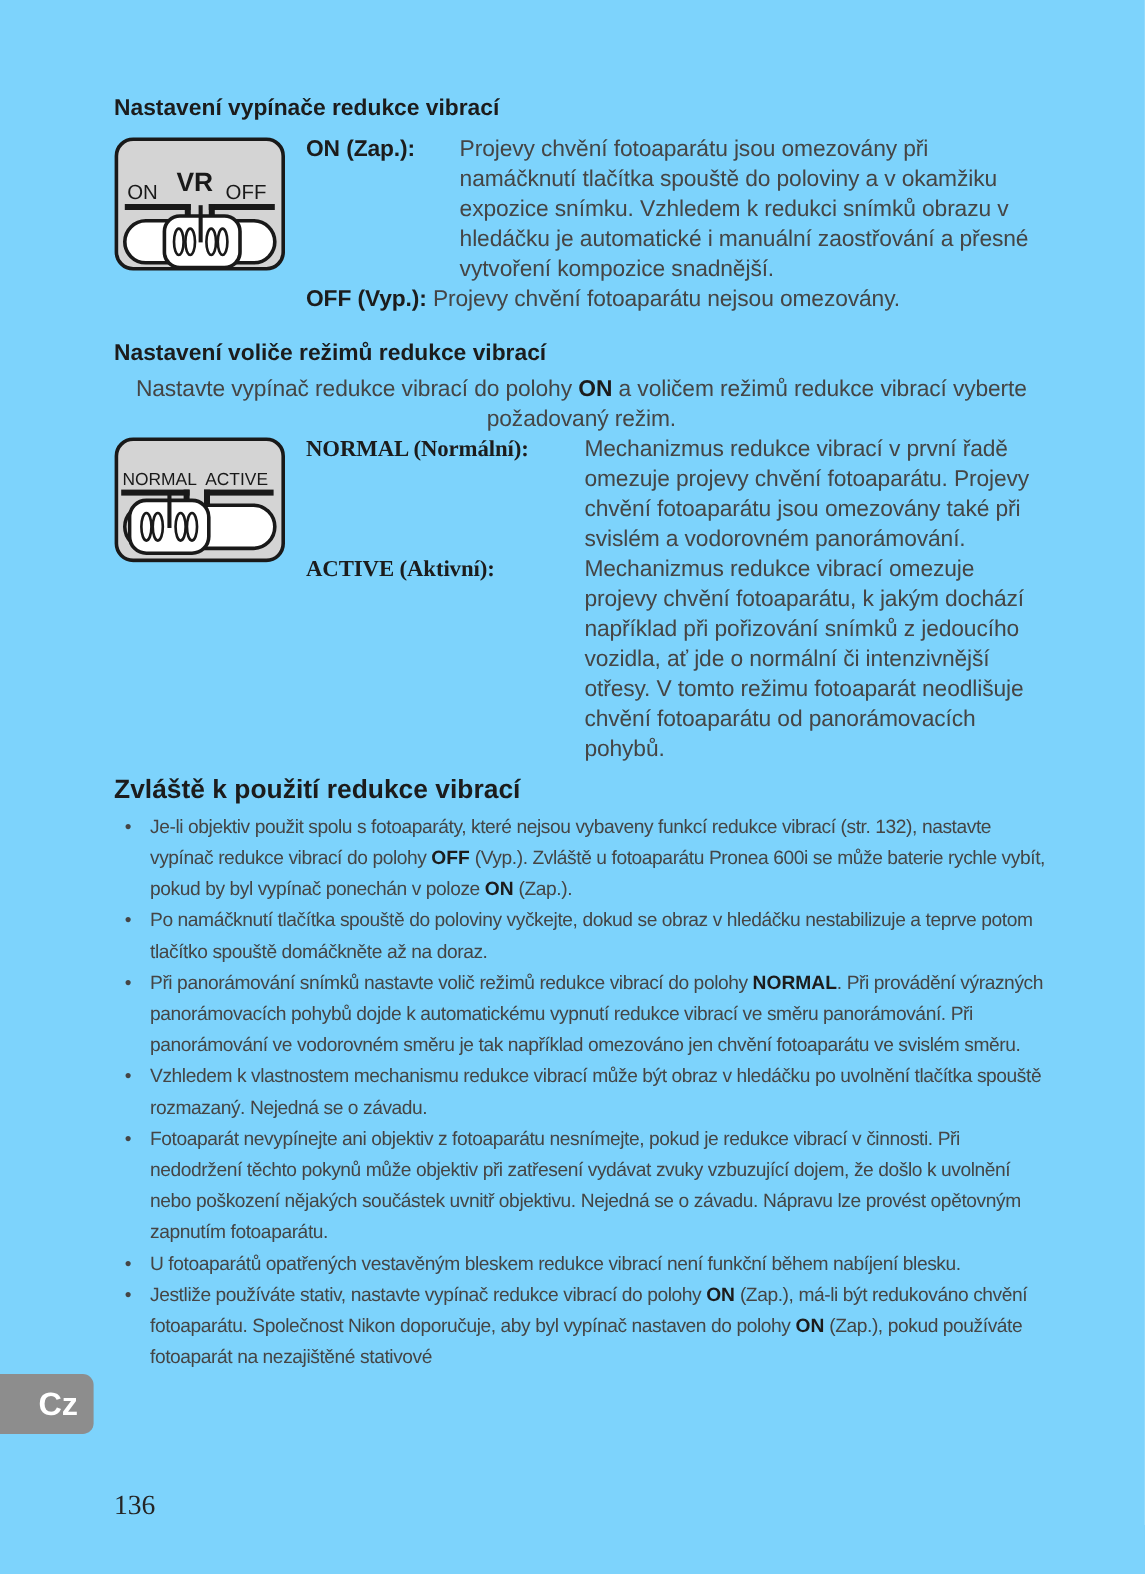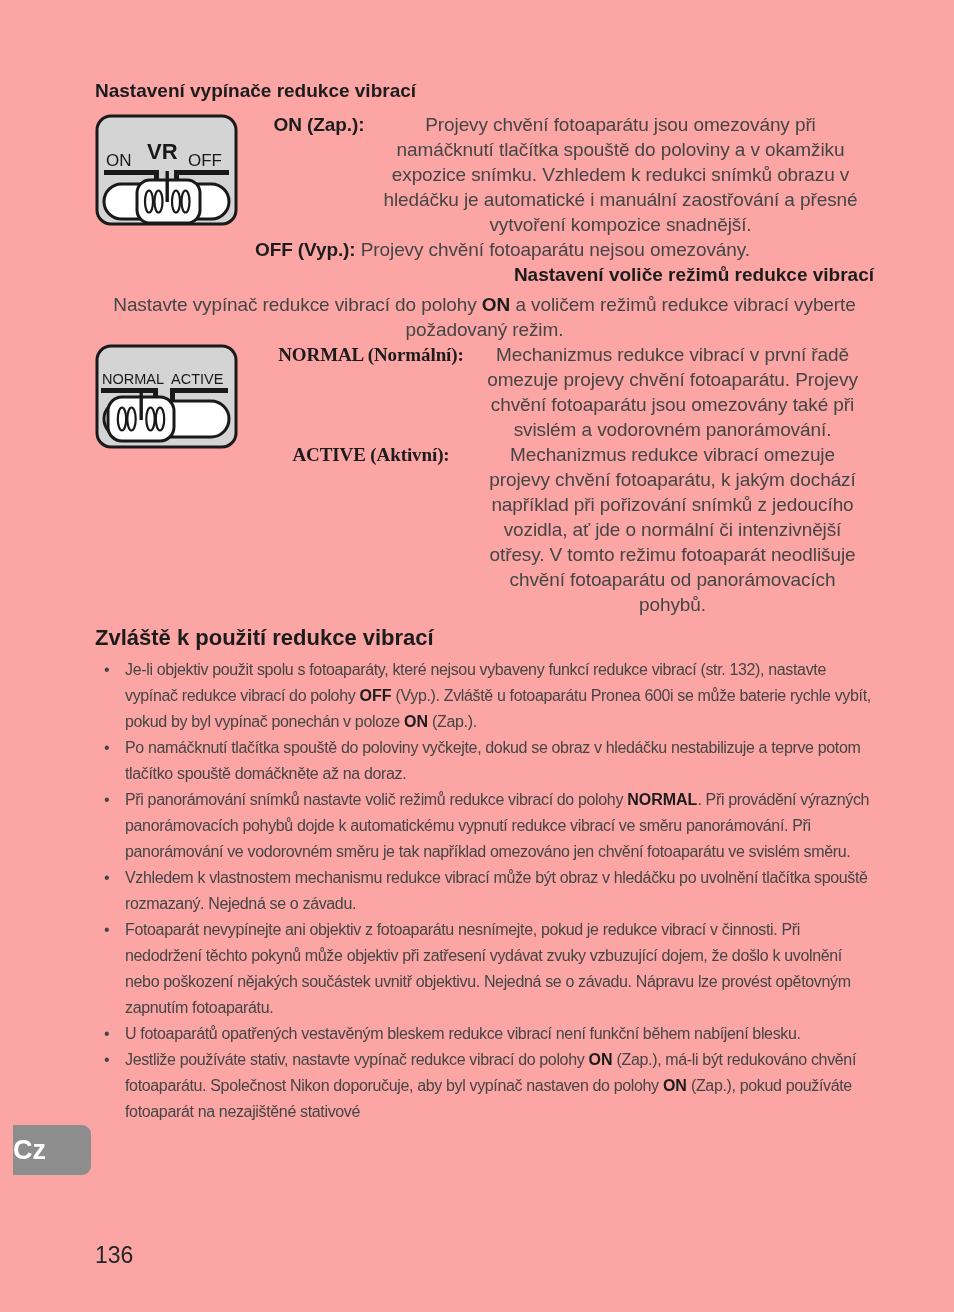--- a/index.html
+++ b/index.html
@@ -1,64 +1,64 @@
 <!DOCTYPE html>
 <html lang="cs"><head>
 <meta charset="utf-8">
 <style>
   * { margin:0; padding:0; box-sizing:border-box; }
   body { background:#ffffff; font-family:"Liberation Sans","DejaVu Sans",sans-serif; }
   .page {
-    position:relative; width:954px; height:1312px; background:#fca5a5;
+    position:relative; width:954px; height:1312px; background:#7dd3fc;
     overflow:hidden; color:#454545;
   }
   .content { padding:78px 80px 0 95px; }
 
   .section-heading {
     font-size:19px; font-weight:bold; color:#1c1c1c; line-height:26px; margin-bottom:8px;
   }
   .row { display:flex; align-items:flex-start; }
   .figure-col { width:160px; flex-shrink:0; }
   .text-col { flex:1; padding-right:4px; }
 
   .body-text { font-size:19px; line-height:25px; color:#454545; letter-spacing:-0.1px; }
 
-  .entry { display:flex;text-align:center; }
+  .entry { display:flex; }
   .entry .term { font-weight:bold; color:#1c1c1c; width:128px; flex-shrink:0; }
   .entry .term2 { font-weight:bold; color:#1c1c1c; width:232px; flex-shrink:0;font-family:Liberation Serif, serif; }
   .entry .desc { flex:1; padding-right:12px; }
   .inline-entry .term-inline { font-weight:bold; color:#1c1c1c; }
 
-  .sec2-heading { margin-top:0; margin-bottom:4px;text-align:right; }
+  .sec2-heading { margin-top:20px; margin-bottom:4px; }
   .intro { margin-bottom:0;text-align:center; }
 
   .notes-heading {
     font-size:22px; font-weight:bold; color:#1c1c1c; line-height:28px;
     margin-top:7px; margin-bottom:5px;
   }
   .notes { list-style:none; }
   .notes li {
     position:relative; padding-left:30px;
     font-size:16px; line-height:26px; color:#454545; letter-spacing:-0.35px;
   }
   .notes li::before {
     content:"•"; position:absolute; left:9px; top:0; color:#454545;
   }
   .b { font-weight:bold; color:#1c1c1c; letter-spacing:0; }
 
   .cz-tab {
-    position:absolute; left:13px; top:656; width:78px; height:50px;
+    position:absolute; left:0; top:656; width:78px; height:50px;
     background:#8d8d8d; border-radius:0 9px 9px 0;
-    display:flex; align-items:center; justify-content:flex-start; padding-right:13px;
+    display:flex; align-items:center; justify-content:flex-end; padding-right:13px;
   }
   .cz-tab span { color:#ffffff; font-weight:bold; font-size:27px; }
 
   .page-number {
     position:absolute; left:95px; top:1242px;
-    font-size:23px; color:#252525; letter-spacing:0;
+    font-size:23px; color:#252525; letter-spacing:0;font-family:Liberation Serif, serif;
   }
 
   .switch-fig { display:block; margin-top:2px; }
   .switch-fig text { font-family:"Liberation Sans","DejaVu Sans",sans-serif; fill:#191919; }
 </style>
 </head>
 <body>
 
 <div class="page">
   <div class="content">

